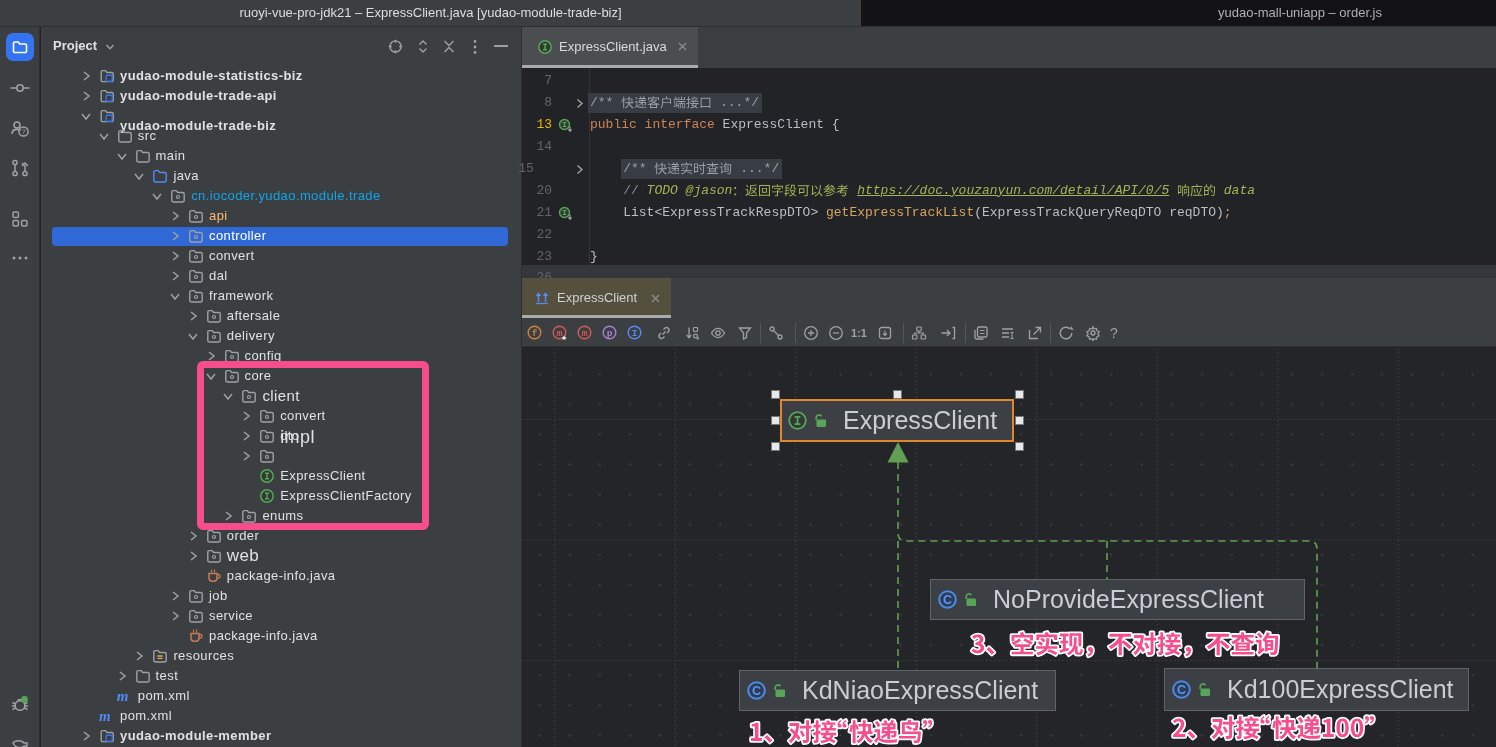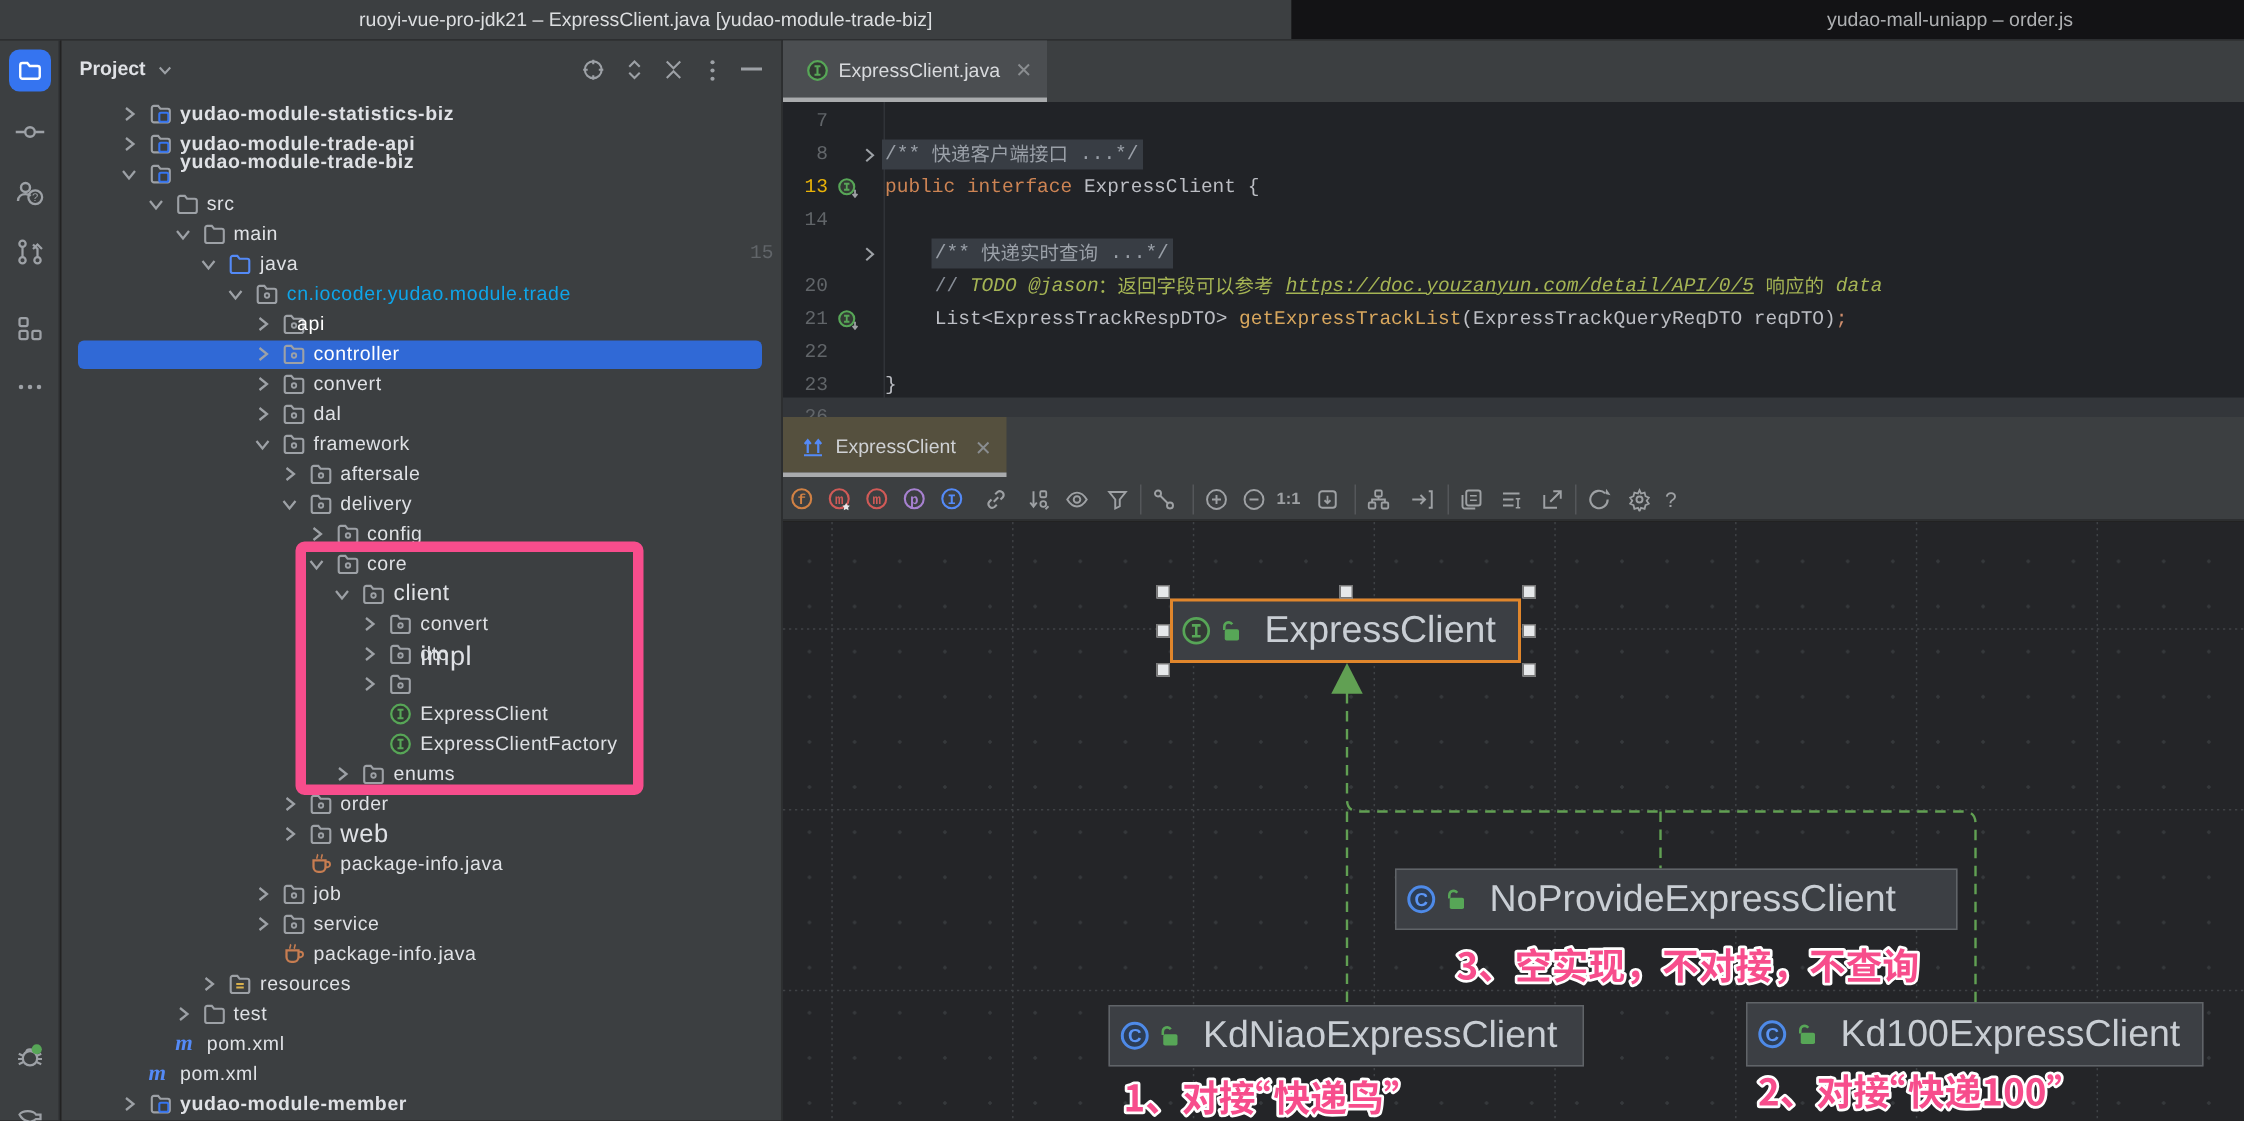--- a/index.html
+++ b/index.html
@@ -87,21 +87,21 @@
     <rect x="7.2" y="7.2" width="6" height="6" rx="1" fill="#3b3e40" stroke="#3574f0" stroke-width="1.4"></rect>
   </svg>
 <div class="a" style="left:120.0px;top:86px;height:20px;line-height:20px;color:#dfe1e5;font-size:13px;font-weight:700;letter-spacing:0.4px;white-space:nowrap">yudao-module-trade-api</div>
 <svg class="a" style="left:80.0px;top:110px" width="12" height="12" viewBox="0 0 12 12">
     <path d="M2 4 L6 9 L10 4" fill="none" stroke="#9da1a6" stroke-width="1.5"></path>
   </svg>
 <svg class="a" style="left:99.0px;top:108px" width="16" height="16" viewBox="0 0 16 16">
     <path d="M2.2 4 a1.4 1.4 0 0 1 1.4-1.4 h2.8 l1.5 1.9 h4.9 a1.4 1.4 0 0 1 1.4 1.4 v6.3 a1.4 1.4 0 0 1 -1.4 1.4 H3.6 a1.4 1.4 0 0 1 -1.4-1.4 Z" fill="none" stroke="#9da1a6" stroke-width="1.4"></path>
     <rect x="7.2" y="7.2" width="6" height="6" rx="1" fill="#3b3e40" stroke="#3574f0" stroke-width="1.4"></rect>
   </svg>
-<div class="a" style="left:120.0px;top:98px;height:20px;line-height:20px;color:#dfe1e5;font-size:13px;font-weight:700;letter-spacing:0.4px;white-space:nowrap">yudao-module-trade-biz</div>
+<div class="a" style="left:120.0px;top:116px;height:20px;line-height:20px;color:#dfe1e5;font-size:13px;font-weight:700;letter-spacing:0.4px;white-space:nowrap">yudao-module-trade-biz</div>
 <svg class="a" style="left:97.8px;top:130px" width="12" height="12" viewBox="0 0 12 12">
     <path d="M2 4 L6 9 L10 4" fill="none" stroke="#9da1a6" stroke-width="1.5"></path>
   </svg>
 <svg class="a" style="left:116.8px;top:128px" width="16" height="16" viewBox="0 0 16 16">
     <path d="M1.8 4 a1.4 1.4 0 0 1 1.4-1.4 h3 l1.5 1.9 h5.1 a1.4 1.4 0 0 1 1.4 1.4 v6.7 a1.4 1.4 0 0 1 -1.4 1.4 H3.2 a1.4 1.4 0 0 1 -1.4-1.4 Z" fill="none" stroke="#9da1a6" stroke-width="1.4"></path>
   </svg>
 <div class="a" style="left:137.8px;top:126px;height:20px;line-height:20px;color:#dfe1e5;font-size:13px;font-weight:400;letter-spacing:0.4px;white-space:nowrap">src</div>
 <svg class="a" style="left:115.6px;top:150px" width="12" height="12" viewBox="0 0 12 12">
     <path d="M2 4 L6 9 L10 4" fill="none" stroke="#9da1a6" stroke-width="1.5"></path>
   </svg>
@@ -124,21 +124,21 @@
     <circle cx="8" cy="9" r="1.5" fill="none" stroke="#9da1a6" stroke-width="1.2"></circle>
   </svg>
 <div class="a" style="left:191.2px;top:186px;height:20px;line-height:20px;color:#0ea5e9;font-size:13px;font-weight:400;letter-spacing:0.4px;white-space:nowrap">cn.iocoder.yudao.module.trade</div>
 <svg class="a" style="left:169.0px;top:210px" width="12" height="12" viewBox="0 0 12 12">
     <path d="M4 2 L9 6 L4 10" fill="none" stroke="#9da1a6" stroke-width="1.5"></path>
   </svg>
 <svg class="a" style="left:188.0px;top:208px" width="16" height="16" viewBox="0 0 16 16">
     <path d="M1.8 4 a1.4 1.4 0 0 1 1.4-1.4 h3 l1.5 1.9 h5.1 a1.4 1.4 0 0 1 1.4 1.4 v6.7 a1.4 1.4 0 0 1 -1.4 1.4 H3.2 a1.4 1.4 0 0 1 -1.4-1.4 Z" fill="none" stroke="#9da1a6" stroke-width="1.4"></path>
     <circle cx="8" cy="9" r="1.5" fill="none" stroke="#9da1a6" stroke-width="1.2"></circle>
   </svg>
-<div class="a" style="left:198px;top:206px;height:20px;line-height:20px;color:#ffffff;font-size:13px;font-weight:400;letter-spacing:0.4px;white-space:nowrap">api</div>
+<div class="a" style="left:209.0px;top:206px;height:20px;line-height:20px;color:#fdba74;font-size:13px;font-weight:400;letter-spacing:0.4px;white-space:nowrap">api</div>
 <div class="a" style="left:52px;top:227px;width:456px;height:19px;background:#3069d6;border-radius:4px"></div>
 <svg class="a" style="left:169.0px;top:230px" width="12" height="12" viewBox="0 0 12 12">
     <path d="M4 2 L9 6 L4 10" fill="none" stroke="#9da1a6" stroke-width="1.5"></path>
   </svg>
 <svg class="a" style="left:188.0px;top:228px" width="16" height="16" viewBox="0 0 16 16">
     <path d="M1.8 4 a1.4 1.4 0 0 1 1.4-1.4 h3 l1.5 1.9 h5.1 a1.4 1.4 0 0 1 1.4 1.4 v6.7 a1.4 1.4 0 0 1 -1.4 1.4 H3.2 a1.4 1.4 0 0 1 -1.4-1.4 Z" fill="none" stroke="#9da1a6" stroke-width="1.4"></path>
     <circle cx="8" cy="9" r="1.5" fill="none" stroke="#9da1a6" stroke-width="1.2"></circle>
   </svg>
 <div class="a" style="left:209.0px;top:226px;height:20px;line-height:20px;color:#ffffff;font-size:13px;font-weight:400;letter-spacing:0.4px;white-space:nowrap">controller</div>
 <svg class="a" style="left:169.0px;top:250px" width="12" height="12" viewBox="0 0 12 12">
@@ -330,21 +330,21 @@
 <svg class="a" style="left:677px;top:41px" width="11" height="11" viewBox="0 0 11 11">
     <path d="M2 2 L9 9 M9 2 L2 9" stroke="#8a8d90" stroke-width="1.3"></path>
   </svg>
 <div class="a" style="left:522px;top:68px;width:974px;height:210px;background:#212327"></div>
 <div class="a" style="left:589px;top:68px;width:1px;height:210px;background:#303338"></div>
 <div class="a" style="left:522px;top:265px;width:974px;height:13px;background:#33363a"></div>
 <div class="a mono" style="left:500px;top:69.5px;width:52px;text-align:right;color:#616569">7</div>
 <div class="a mono" style="left:500px;top:91.5px;width:52px;text-align:right;color:#616569">8</div>
 <div class="a mono" style="left:500px;top:113.5px;width:52px;text-align:right;color:#eab308">13</div>
 <div class="a mono" style="left:500px;top:135.5px;width:52px;text-align:right;color:#616569">14</div>
-<div class="a mono" style="left:500px;top:157.5px;width:52px;text-align:left;color:#616569">15</div>
+<div class="a mono" style="left:500px;top:157.5px;width:52px;text-align:center;color:#616569">15</div>
 <div class="a mono" style="left:500px;top:179.5px;width:52px;text-align:right;color:#616569">20</div>
 <div class="a mono" style="left:500px;top:201.5px;width:52px;text-align:right;color:#616569">21</div>
 <div class="a mono" style="left:500px;top:223.5px;width:52px;text-align:right;color:#616569">22</div>
 <div class="a mono" style="left:500px;top:245.5px;width:52px;text-align:right;color:#616569">23</div>
 <div class="a mono" style="left:500px;top:267px;width:52px;text-align:right;color:#616569;height:11px;overflow:hidden">26</div>
 <svg class="a" style="left:574px;top:97.5px" width="11" height="11" viewBox="0 0 11 11">
     <path d="M3.5 1.5 L8 5.5 L3.5 9.5" fill="none" stroke="#9da1a6" stroke-width="1.4"></path>
   </svg>
 <svg class="a" style="left:574px;top:163.5px" width="11" height="11" viewBox="0 0 11 11">
     <path d="M3.5 1.5 L8 5.5 L3.5 9.5" fill="none" stroke="#9da1a6" stroke-width="1.4"></path>

